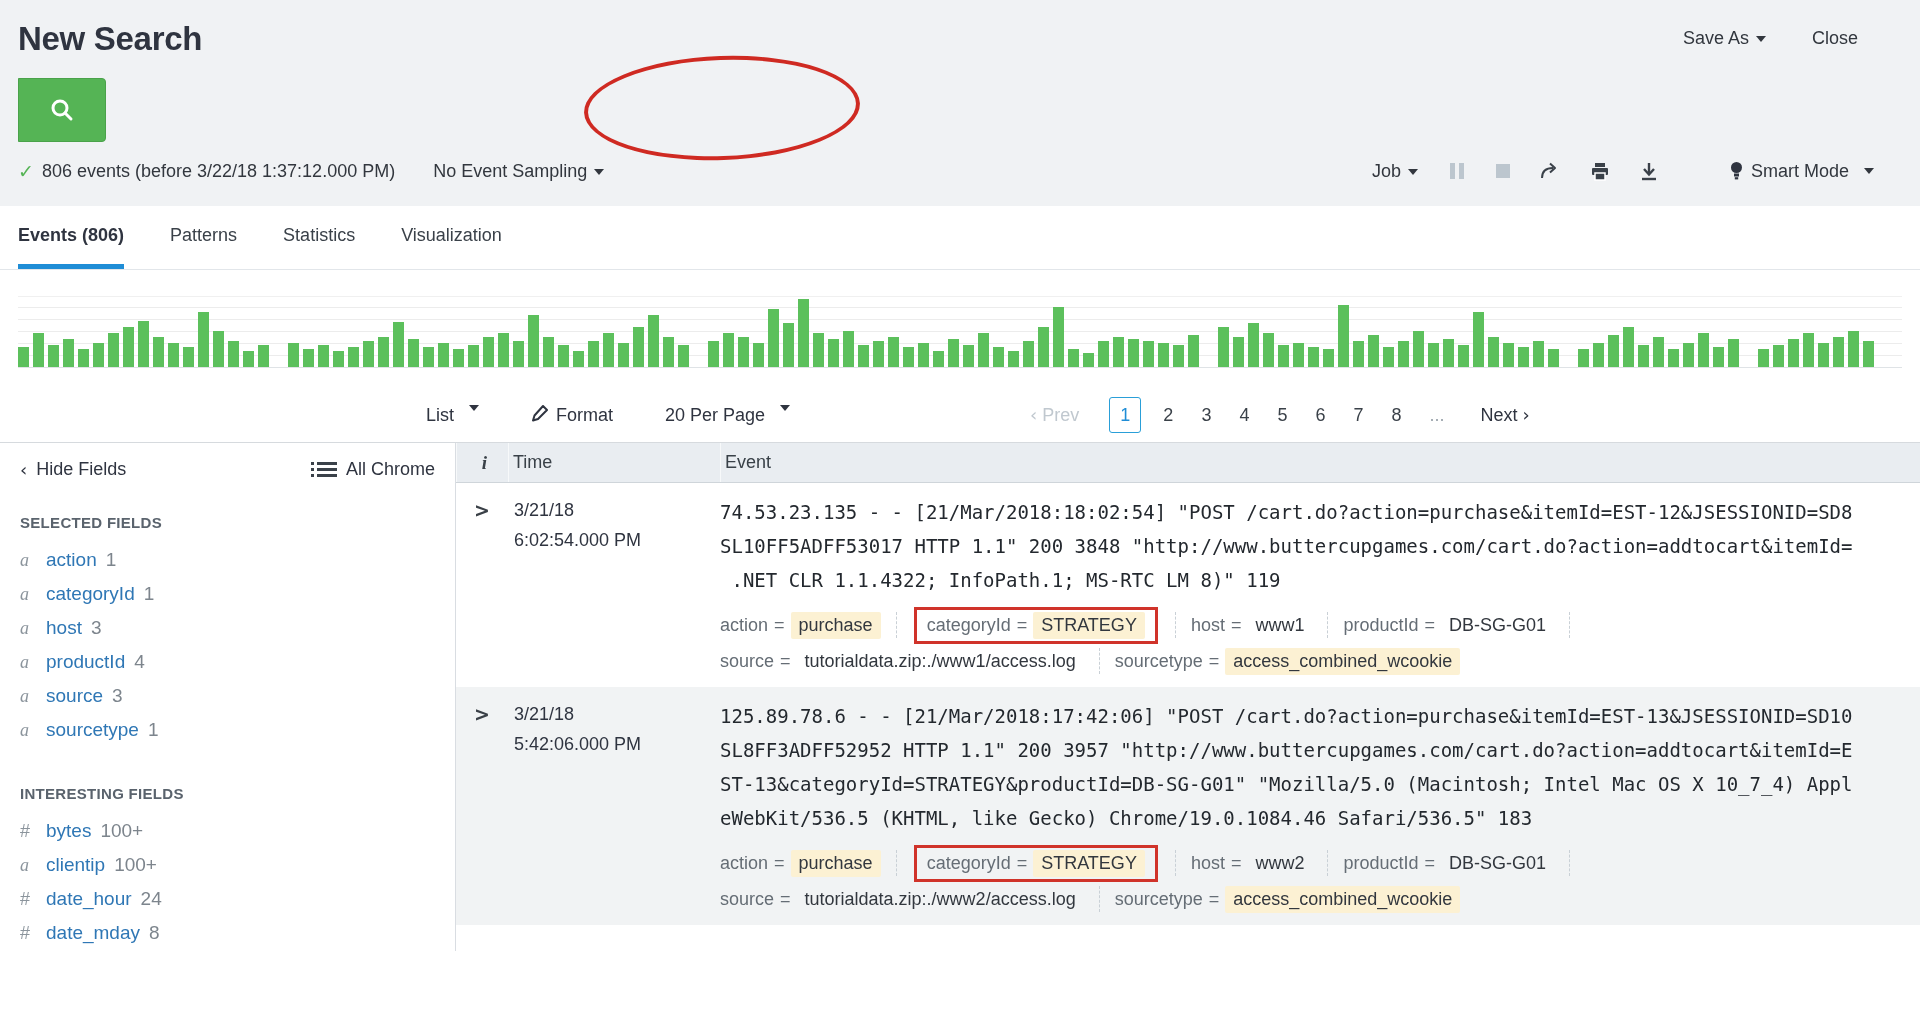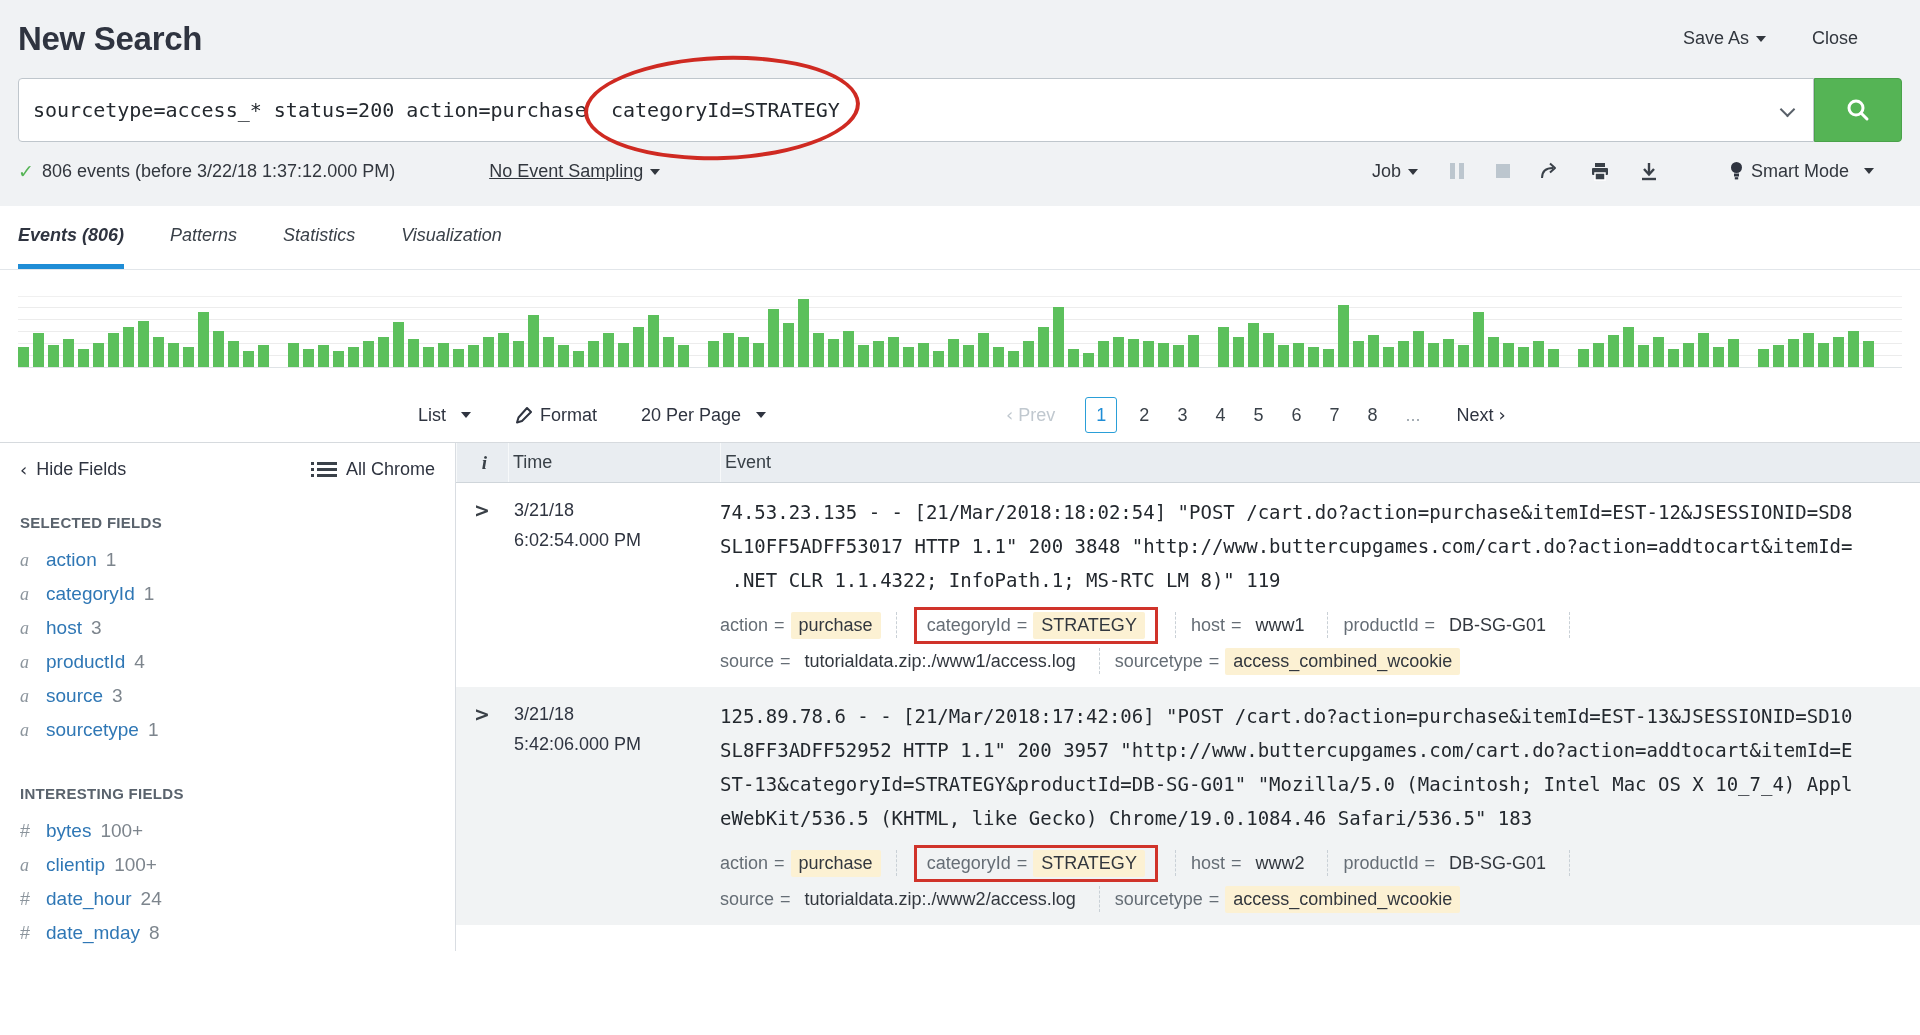--- a/index.html
+++ b/index.html
@@ -19,49 +19,49 @@
   .search-row { display:flex; margin:8px 18px 0 18px; position:relative; height:64px; }
   .search-input { flex:1; background:#fff; border:1px solid #bfc6cc; border-radius:4px 0 0 4px; display:flex; align-items:center; padding:0 46px 0 14px; position:relative; }
   .search-input .query { font-family:"DejaVu Sans Mono", monospace; font-size:20px; color:#23282e; white-space:pre; }
   .expand-chevron { position:absolute; right:20px; top:25px; width:11px; height:11px; border-right:2px solid #596069; border-bottom:2px solid #596069; transform:rotate(45deg); }
   .time-range { width:152px; background:#f3f4f5; border:1px solid #bfc6cc; border-left:none; display:flex; align-items:center; justify-content:center; font-size:18px; color:#32373e; cursor:pointer; }
   .search-btn { width:88px; background:#55b455; border:1px solid #4aa24a; border-radius:0 4px 4px 0; display:flex; align-items:center; justify-content:center; cursor:pointer; }
   .red-ellipse { position:absolute; left:566px; top:-22px; width:276px; height:104px; border:4px solid #cf2a22; border-radius:50%; transform:rotate(-2deg); pointer-events:none; z-index:5; }
 
   .status-row { display:flex; align-items:center; margin:18px 46px 0 18px; font-size:18px; }
   .check-icon { color:#55b455; font-family:"DejaVu Sans", sans-serif; font-size:19px; margin-right:8px; font-weight:700; }
-  .sampling { margin-left:94px; cursor:pointer;text-decoration:underline; }
+  .sampling { margin-left:38px; cursor:pointer; }
   .job-controls { margin-left:auto; display:flex; align-items:center; gap:30px; }
   .job-menu { cursor:pointer; }
   .icon-btn { display:inline-flex; align-items:center; cursor:pointer; }
   .pause-icon span { display:inline-block; width:5px; height:16px; background:#bcc6ce; margin:0 2px; }
   .stop-icon { width:14px; height:14px; background:#bcc6ce; }
   .smart-mode { margin-left:42px; display:flex; align-items:center; gap:8px; cursor:pointer; }
 
   
   .tabbar { background:#fff; border-bottom:1px solid #e2e6ea; display:flex; padding:0 18px; height:64px; }
-  .tab { font-size:18px; color:#3a4149; margin-right:46px; display:flex; align-items:center; border-bottom:5px solid transparent; cursor:pointer;font-style:italic; }
+  .tab { font-size:18px; color:#3a4149; margin-right:46px; display:flex; align-items:center; border-bottom:5px solid transparent; cursor:pointer; }
   .tab.active { font-weight:700; color:#2f3440; border-bottom-color:#1f8dd6; }
 
   
   .timeline-section { background:#fff; padding:14px 18px 0 18px; }
   .tl-controls { display:flex; align-items:center; font-size:18px; height:30px; }
   .tl-item { margin-right:46px; cursor:pointer; color:#3a4149; }
   .tl-item .pre { margin-right:6px; }
   .tl-item.disabled { color:#c0c8cf; cursor:default; }
   .tl-note { margin-left:auto; font-size:15px; color:#32373e; }
   .histogram { margin-top:12px; height:72px; display:flex; align-items:flex-end; gap:4px;
     background:repeating-linear-gradient(to top, #ffffff 0 11px, #ececec 11px 12px);
     border-bottom:1px solid #dfe3e6; border-top:1px solid #f0f0f0; }
   .tbar { width:11px; background:#5cc05c; flex:0 0 11px; }
   .tbar.empty { background:transparent; }
 
   
   .list-controls { display:flex; align-items:center; padding:36px 0 16px 418px; font-size:18px; background:#fff; }
-  .lc-item { margin-right:44px; cursor:pointer; color:#2f3440; display:flex; align-items:center; gap:8px; }
+  .lc-item { margin-right:44px; cursor:pointer; color:#2f3440; display:flex; align-items:flex-start; gap:8px;margin-left:8px; }
   .pagination { margin-left:196px; display:flex; align-items:center; }
   .pg-prev { color:#c0c8cf; margin-right:22px; }
   .pg-num { min-width:30px; text-align:center; margin:0 8px; color:#3a4149; cursor:pointer; padding:7px 6px; }
   .pg-num.active { border:1px solid #2a9fd8; border-radius:3px; color:#1f8dd6; padding:7px 10px; }
   .pg-num.ellipsis { color:#9aa3ab; cursor:default; }
   .pg-next { color:#2f3440; margin-left:22px; cursor:pointer; }
 
   
   .content { display:flex; border-top:1px solid #d6dade; height:509px; overflow:hidden; background:#fff; }
   aside.fields { width:456px; flex:0 0 456px; border-right:1px solid #d9dde2; padding:16px 20px; }
@@ -108,24 +108,20 @@
   <div class="header-area">
     <div class="title-row">
       <h1>New Search</h1>
       <div class="top-actions">
         <span><span>Save As</span><span class="caret"></span></span>
         <span>Close</span>
       </div>
     </div>
 
     <div class="search-row">
-      <div class="search-input">
-        <span class="query">sourcetype=access_* status=200 action=purchase  categoryId=STRATEGY</span>
-        <span class="expand-chevron"></span>
-      </div>
       <div class="search-btn">
         <svg width="28" height="28" viewBox="0 0 28 28">
           <circle cx="12" cy="12" r="7" fill="none" stroke="#ffffff" stroke-width="3"></circle>
           <line x1="17" y1="17" x2="23" y2="23" stroke="#ffffff" stroke-width="3" stroke-linecap="round"></line>
         </svg>
       </div>
       <div class="red-ellipse"></div>
     </div>
 
     <div class="status-row">

